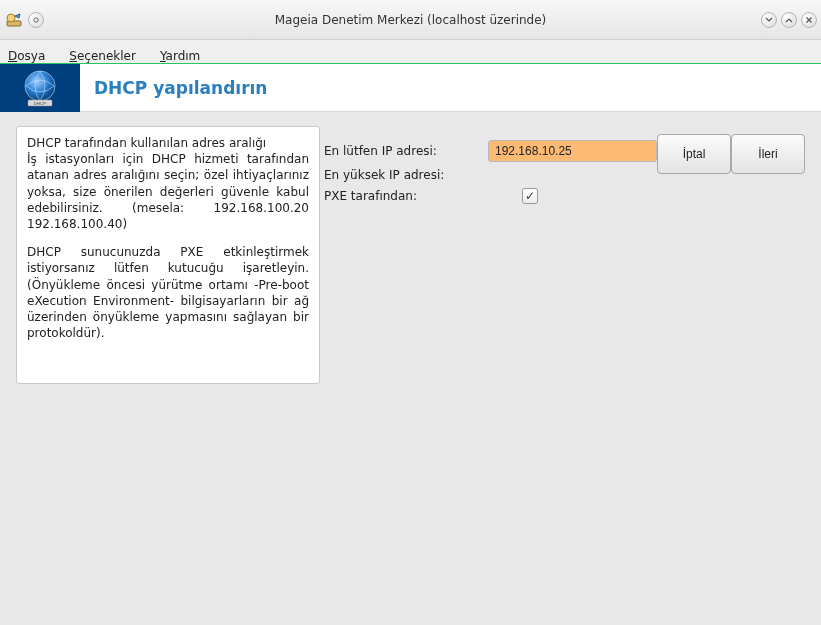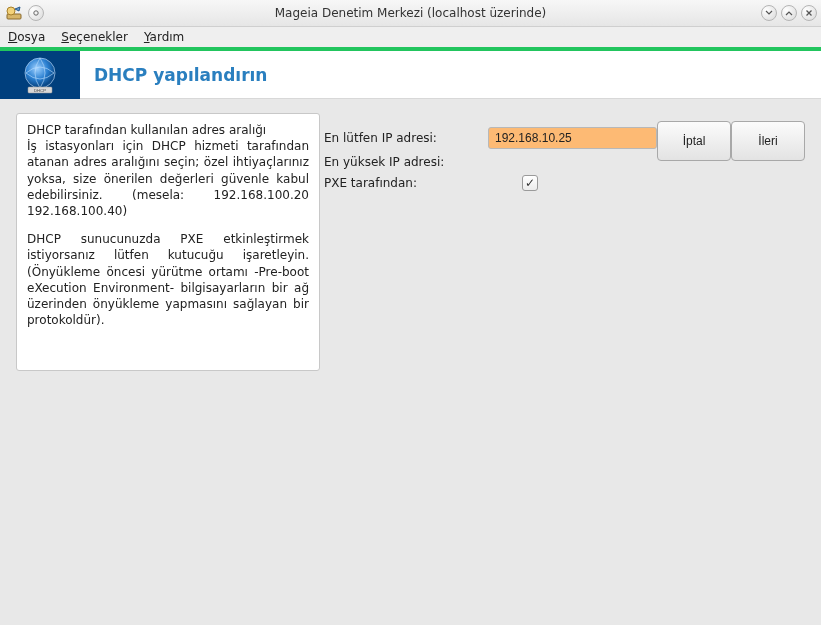--- a/index.html
+++ b/index.html
@@ -6,21 +6,21 @@
     body {
       font-family: "DejaVu Sans", "Liberation Sans", sans-serif;
       font-size: 12px;
       background: #e8e8e8;
       width: 821px;
       height: 625px;
       overflow: hidden;
       color: #2a2a2a;
     }
     .titlebar {
-      height: 27px;
+      height: 40px;
       background: linear-gradient(#f7f7f7, #e6e6e6);
       border-bottom: 1px solid #cfcfcf;
       display: flex;
       align-items: center;
       padding: 0 6px;
       position: relative;
     }
     .titlebar-left { display: flex; align-items: center; gap: 6px; }
     .title-text { position: absolute; left: 50%; transform: translateX(-50%); color: #333; font-size: 12px; }
     .titlebar-right { position: absolute; right: 4px; display: flex; gap: 4px; }
@@ -30,25 +30,25 @@
       border: 1px solid #b5b5b5; display:flex; align-items:center; justify-content:center;
       font-size: 9px; color:#555; cursor:pointer;
     }
     .app-icon {
       width: 16px; height: 16px; display: inline-block;
     }
     .app-icon svg { width:16px; height:16px; }
     .menubar {
       height: 24px;
       background: #efefef;
-      border-bottom: 4px solid #22c55e;
-      display: flex;
-      align-items: center;
+      border-bottom: 1px solid #22c55e;
+      display: flex;
+      align-items: flex-end;
       padding: 0 8px;
-      gap: 16px;
+      gap: 24px;
     }
     .menubar-item { cursor: pointer; color:#222; }
     .menubar-item .ul { text-decoration: underline; }
     .header-banner {
       height: 48px;
       background: #fff;
       display: flex;
       align-items: center;
       border-bottom: 1px solid #d8d8d8;
     }

